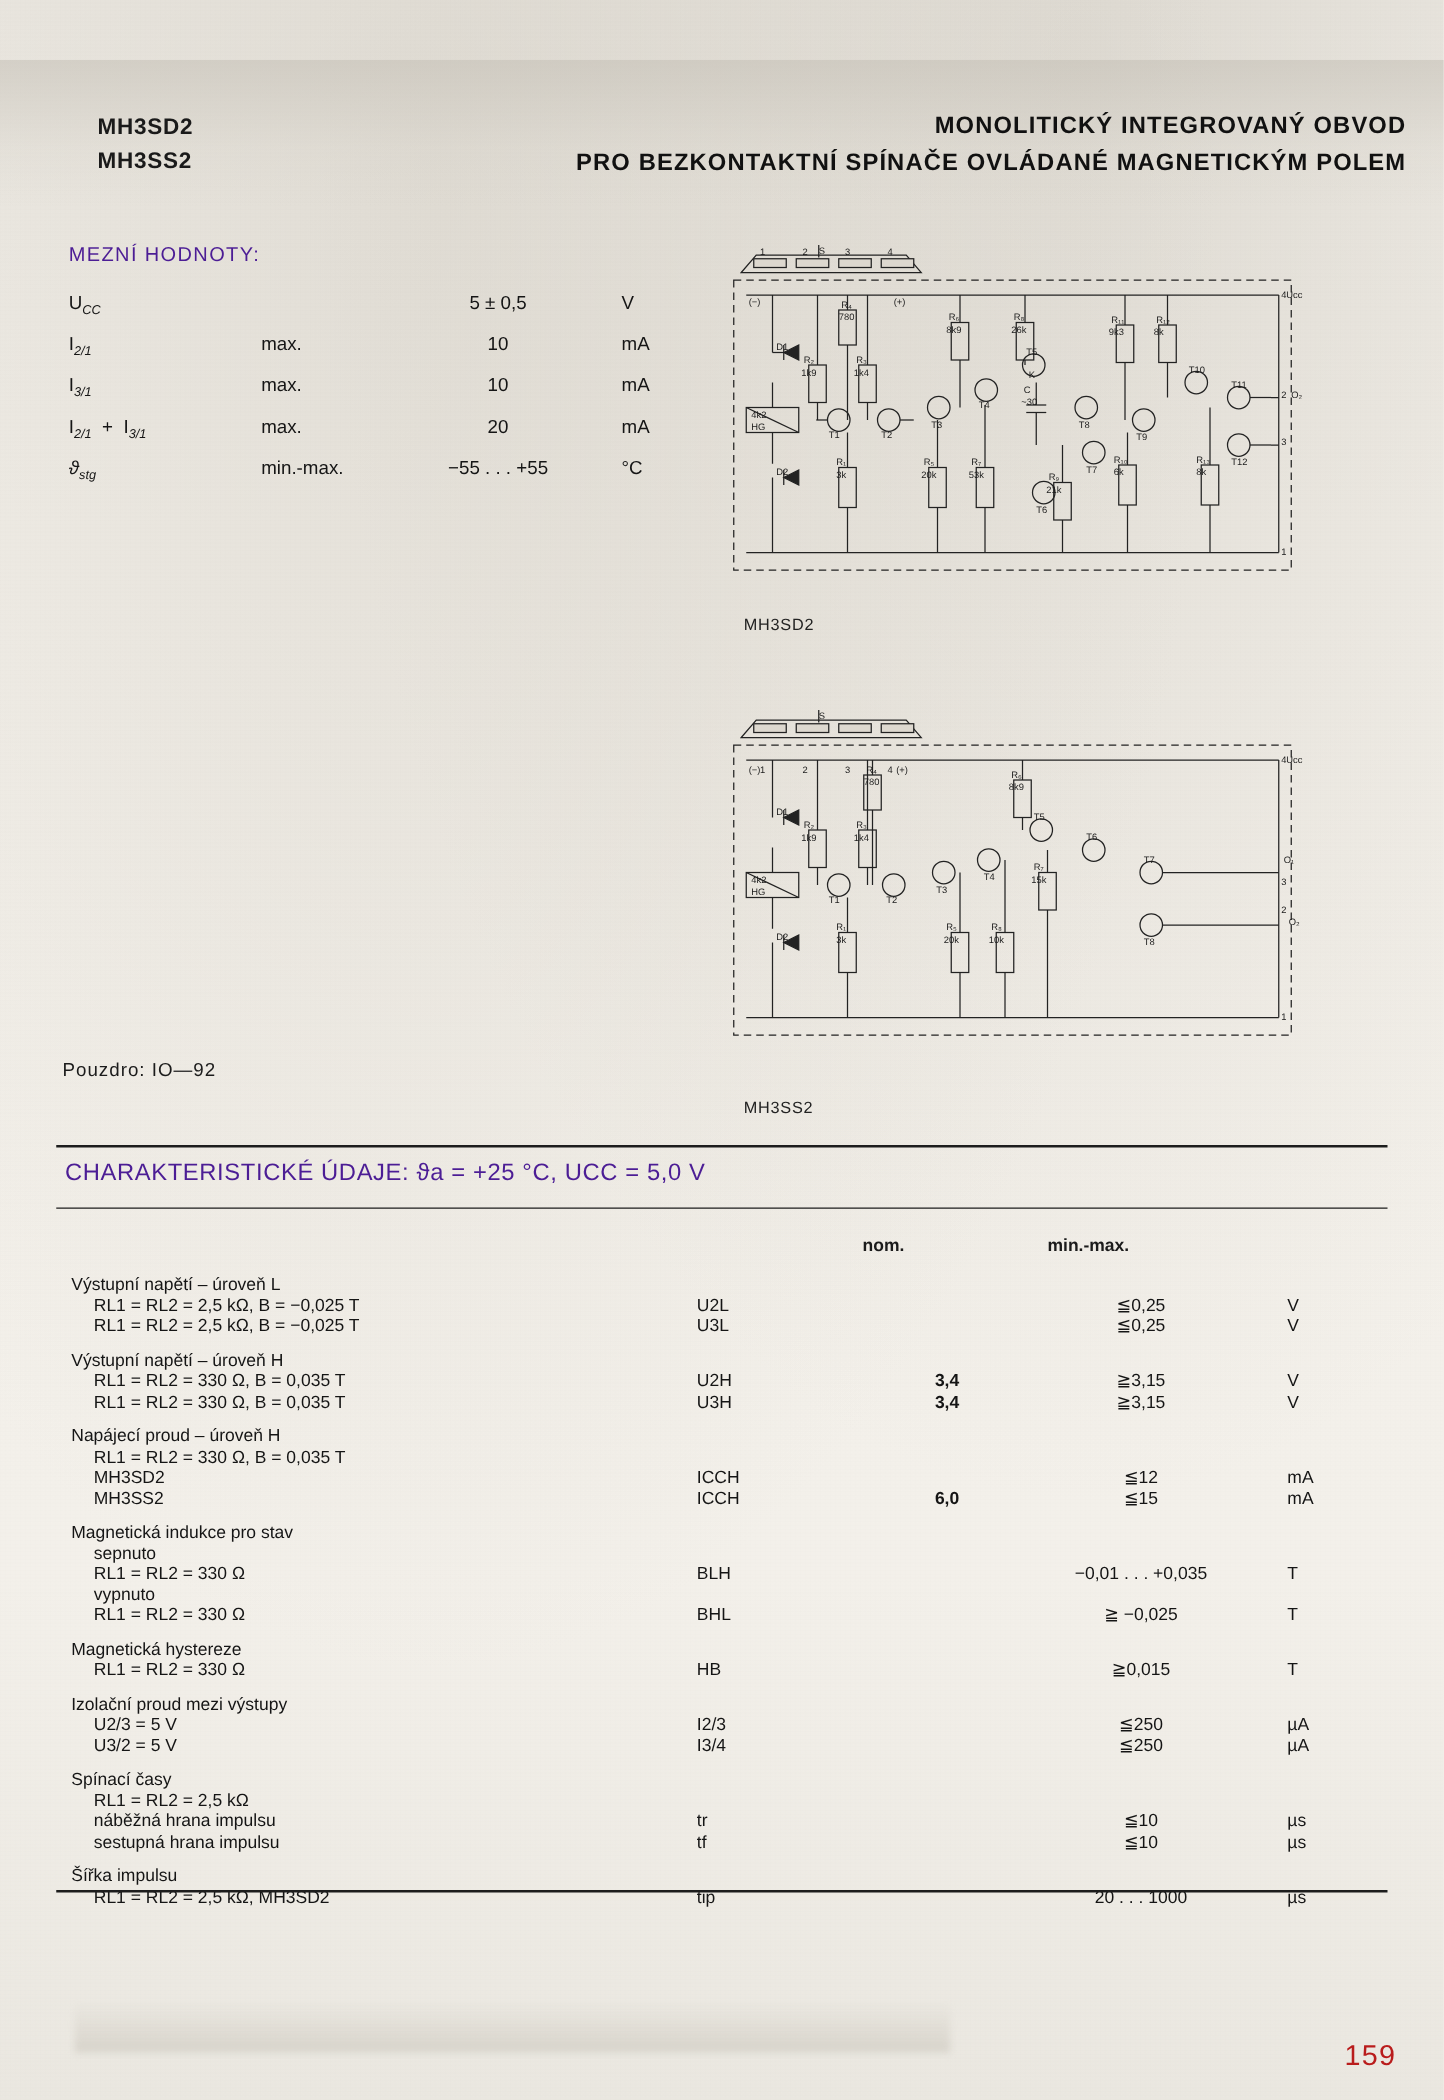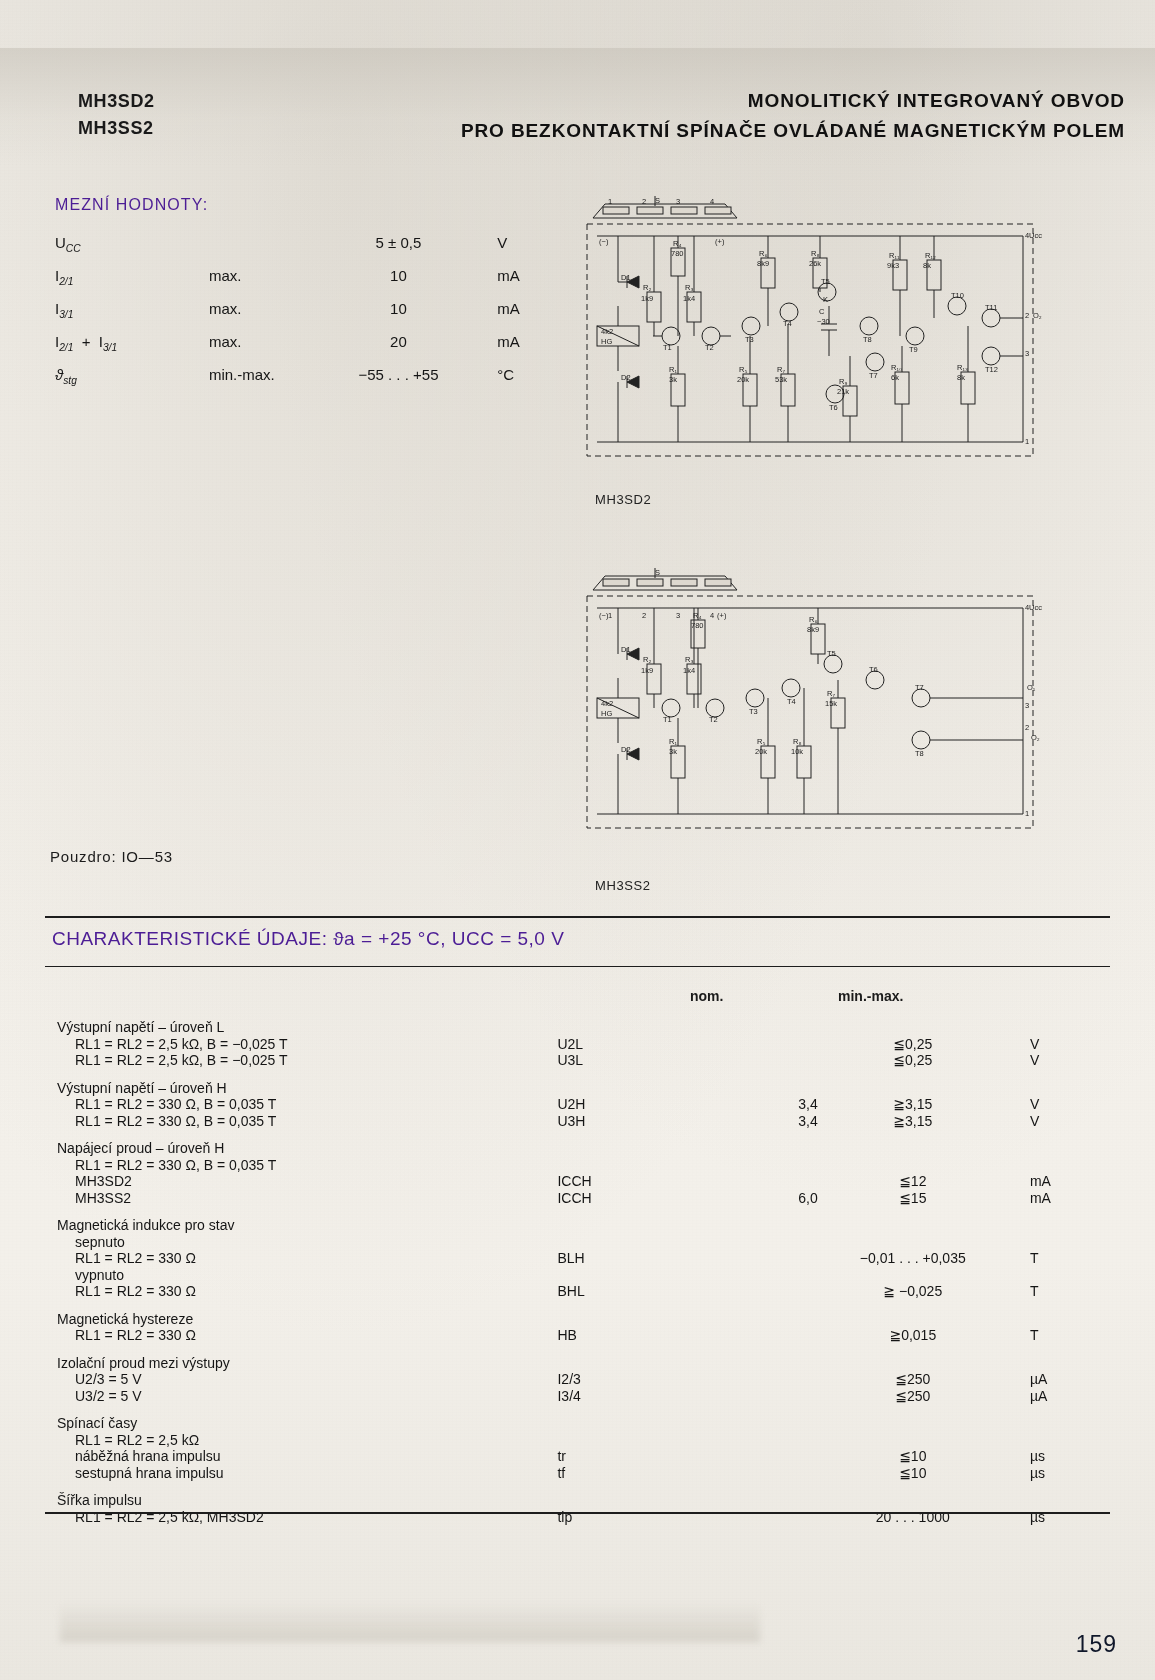--- a/index.html
+++ b/index.html
@@ -70,26 +70,26 @@
   .char-head{position:absolute;font-size:14px;font-weight:bold;}
   #h-nom{left:690px;top:988px;}
   #h-mm{left:838px;top:988px;}
   .ct{
     position:absolute;left:45px;top:1008px;width:1065px;
     font-size:14px;border-collapse:collapse;color:#151515;
   }
   .ct td{vertical-align:top;padding:0;line-height:16.5px;}
   .c1{width:500px;padding-left:12px !important;}
   .c2{width:140px;}
-  .c3{width:120px;text-align:right;}
+  .c3{width:120px;text-align:center;font-weight:bold;}
   .c4{width:190px;text-align:center;}
   .c5{width:80px;text-align:left;padding-left:22px !important;}
   .grp{padding-top:11px !important;}
   .ind1{padding-left:18px;display:inline-block;}
-  .pgnum{position:absolute;right:38px;bottom:22px;font-size:23px;letter-spacing:1px;color:#0f172a;}
+  .pgnum{position:absolute;right:38px;bottom:22px;font-size:23px;letter-spacing:1px;color:#b91c1c;}
   .botsmudge{
     position:absolute;left:60px;bottom:38px;width:700px;height:40px;
     background:linear-gradient(180deg, rgba(198,193,183,.0), rgba(192,187,176,.45));
     filter:blur(3px);pointer-events:none;
   }
 </style>
 </head>
 <body>
 
 <div class="page"></div>
@@ -137,21 +137,21 @@
   </tr>
   <tr>
     <td class="c-sym ital">ϑ<sub>stg</sub></td>
     <td class="c-qual">min.-max.</td>
     <td class="c-val">−55 . . . +55</td>
     <td class="c-unit">°C</td>
   </tr>
 </tbody>
   </table>
 
-<div class="pouzdro">Pouzdro:  IO—53</div>
+<div class="pouzdro">Pouzdro:  IO—92</div>
 
 <svg class="sch" id="sch1" viewBox="0 0 470 280">
   <g stroke="#222" fill="none" stroke-width="1">
     <rect x="12" y="28" width="446" height="232" stroke-dasharray="6 4"></rect>
 
     <path d="M18 22 L30 8 L150 8 L162 22 Z" stroke="#222"></path>
     <rect x="28" y="11" width="26" height="7" fill="#ddd8cf"></rect>
     <rect x="62" y="11" width="26" height="7" fill="#ddd8cf"></rect>
     <rect x="96" y="11" width="26" height="7" fill="#ddd8cf"></rect>
     <rect x="130" y="11" width="26" height="7" fill="#ddd8cf"></rect>

